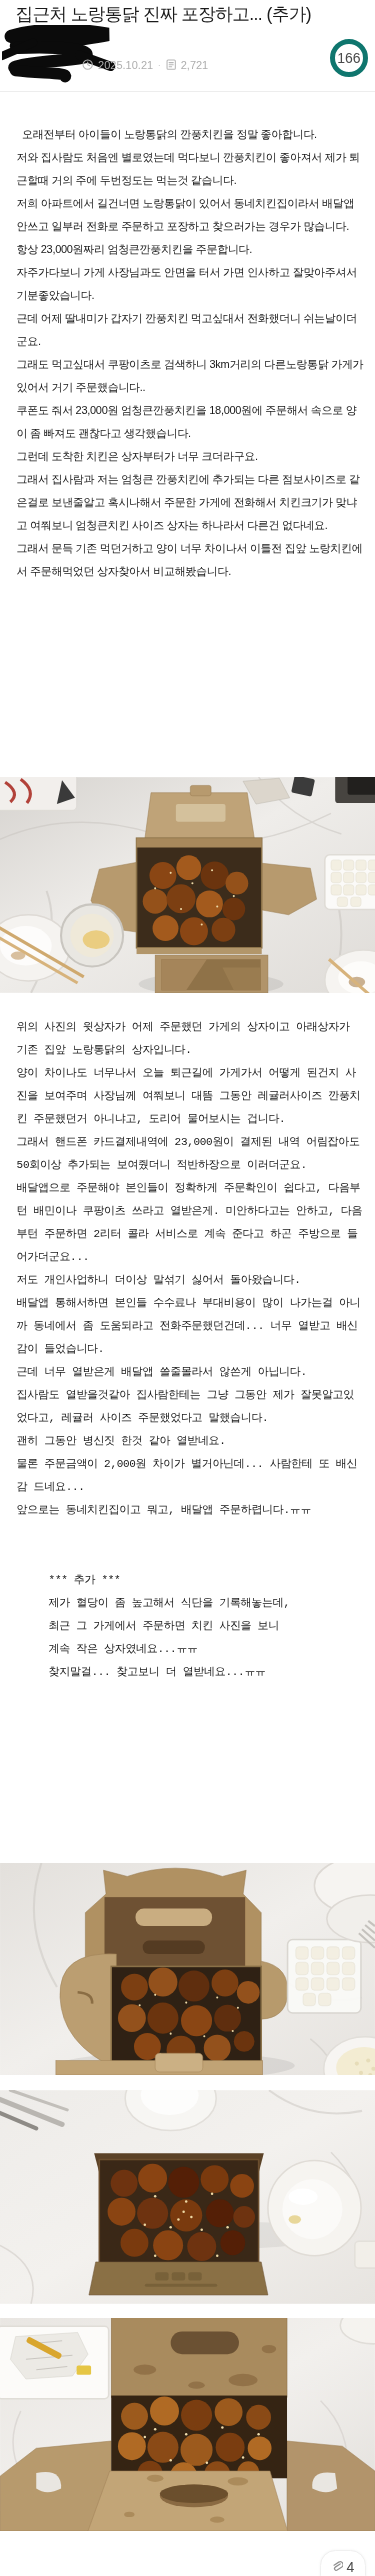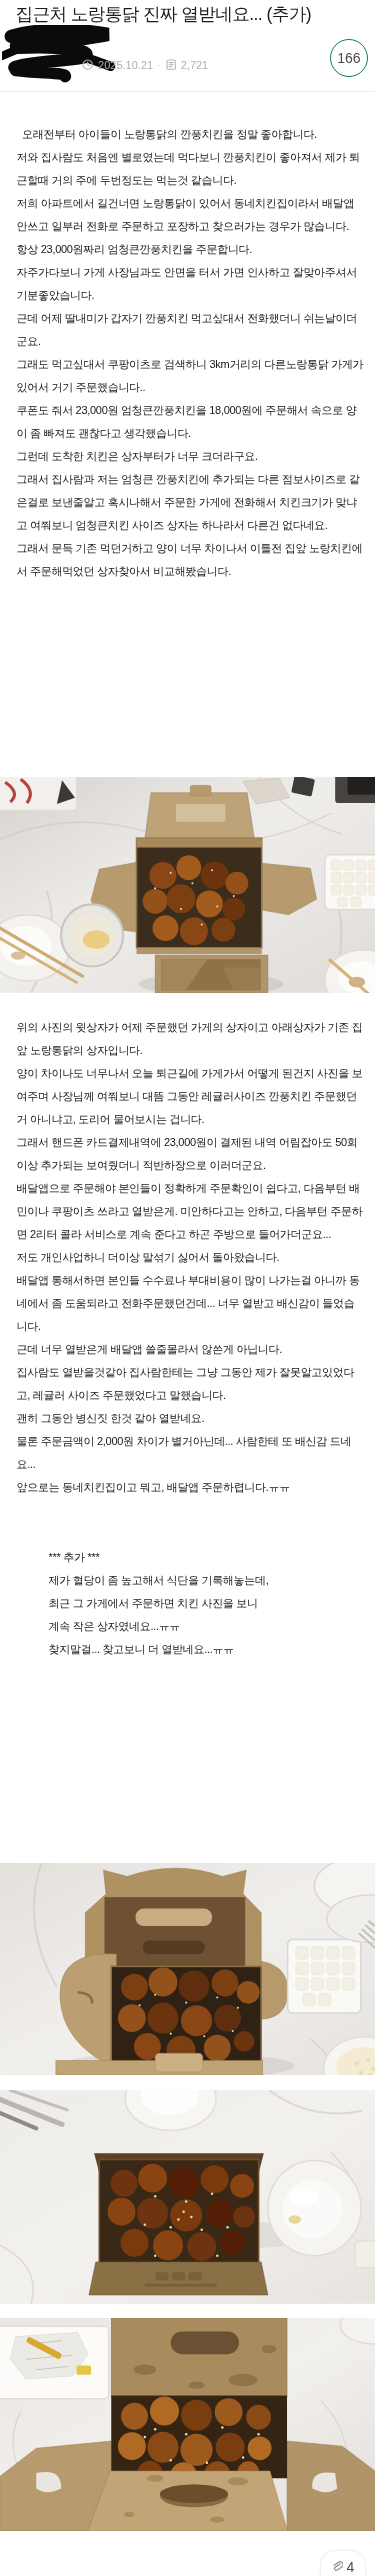--- a/index.html
+++ b/index.html
@@ -8,30 +8,30 @@
   
   .header{position:relative;height:92px;}
   .title{position:absolute;left:15.5px;top:2.1px;margin:0;font-size:17.6px;font-weight:500;
          color:#1b1b1b;letter-spacing:-0.6px;white-space:nowrap;}
   .scribble{position:absolute;left:2.1px;top:25px;}
   .meta{position:absolute;left:58px;top:59px;display:flex;align-items:center;gap:4.7px;
         color:#aeaeae;font-size:11px;padding-left:24px;}
   .meta svg{display:block;}
   .meta .dot{font-size:9.3px;color:#c9c9c9;}
   .badge{position:absolute;right:7.2px;top:39px;width:38px;height:38px;border-radius:50%;
-         border:1px solid #0f766e;background:#fff;display:flex;align-items:center;
+         border:5px solid #0f766e;background:#fff;display:flex;align-items:center;
          justify-content:center;font-size:14px;color:#4a4a4a;box-sizing:border-box;}
   .divider{position:absolute;left:0;bottom:0;width:100%;height:1px;background:#ededed;}
   
   .content{padding-top:31px;}
   .text-block{padding:0 11.4px 0 16.6px;overflow:hidden;box-sizing:border-box;}
   .text-block p{margin:0;font-size:11px;line-height:23px;letter-spacing:-0.3px;
                 color:#161616;white-space:pre-wrap;}
   #body1{height:638px;margin-bottom:15.5px;}
-  #body2wrap{height:834px;margin-bottom:13px;}
+  #body2wrap{height:834px;margin-bottom:13px;font-family:Liberation Mono, monospace;}
   .addendum{margin-top:47px;margin-left:32px;}
   
   figure.photo{margin:0;padding:0;width:375px;overflow:hidden;}
   #photo1{height:216px;margin-bottom:23px;}
   #photo2{height:212px;margin-bottom:15px;}
   #photo3{height:214px;margin-bottom:14.5px;}
   #photo4{height:213px;}
   
   .attach-pill{position:absolute;right:9.3px;top:2550px;width:46px;height:41px;
                border-radius:15.5px;border:1px solid #f0f0f0;background:#fff;
@@ -39,21 +39,21 @@
                justify-content:center;gap:3.1px;padding-top:8.3px;box-sizing:border-box;
                font-size:14px;color:#4a4a4a;}
   .attach-pill svg{display:block;margin-top:1px;}
 </style>
 </head>
 <body>
 
 <div class="page">
 
   <div class="header">
-    <h1 class="title">집근처 노랑통닭 진짜 열받네요... (추가)</h1>
+    <h1 class="title">집근처 노랑통닭 진짜 포장하고... (추가)</h1>
 
     <svg class="scribble" width="119" height="58" viewBox="0 0 230 112">
       <g stroke="#0b0b0b" fill="none" stroke-linecap="round">
         <path d="M18,22 C70,6 150,8 205,18 C150,30 70,34 28,40" stroke-width="26"></path>
         <path d="M30,44 C110,40 180,48 160,62 C110,72 50,70 24,82" stroke-width="24"></path>
         <path d="M26,88 C80,94 130,92 122,100" stroke-width="22"></path>
         <path d="M150,58 L210,80" stroke-width="18"></path>
         <path d="M0,60 L60,34" stroke-width="16"></path>
       </g>
     </svg>

